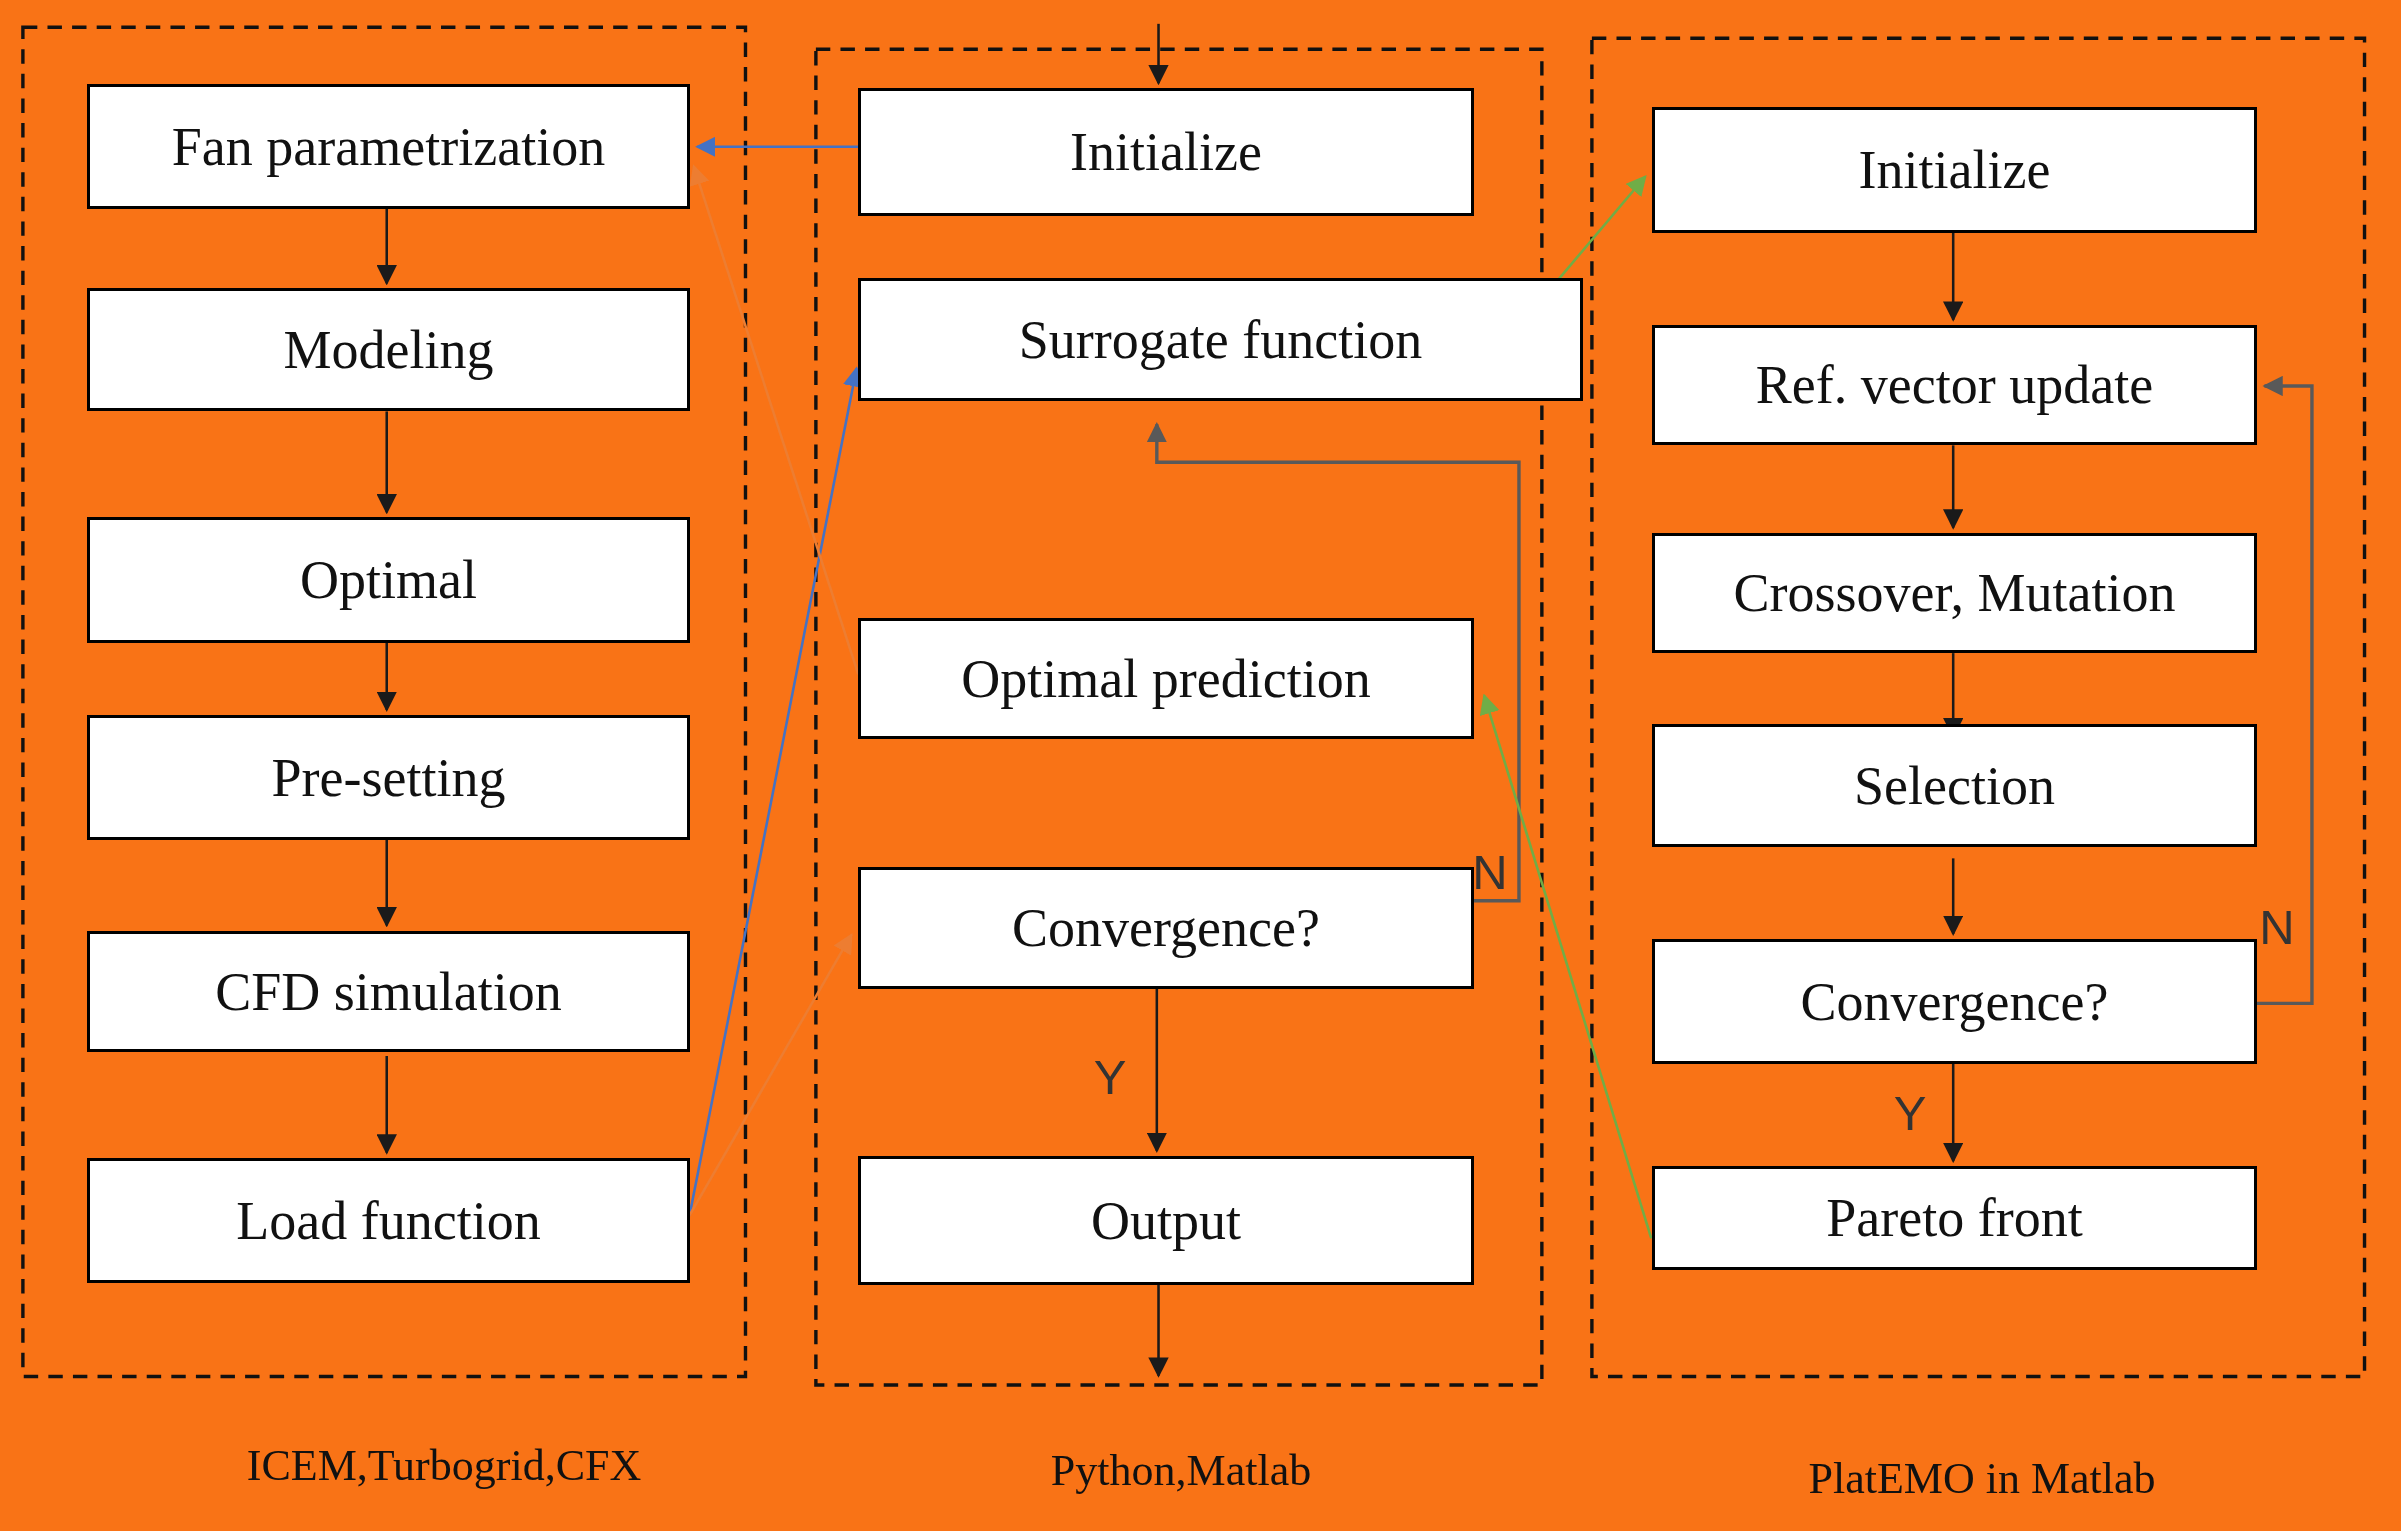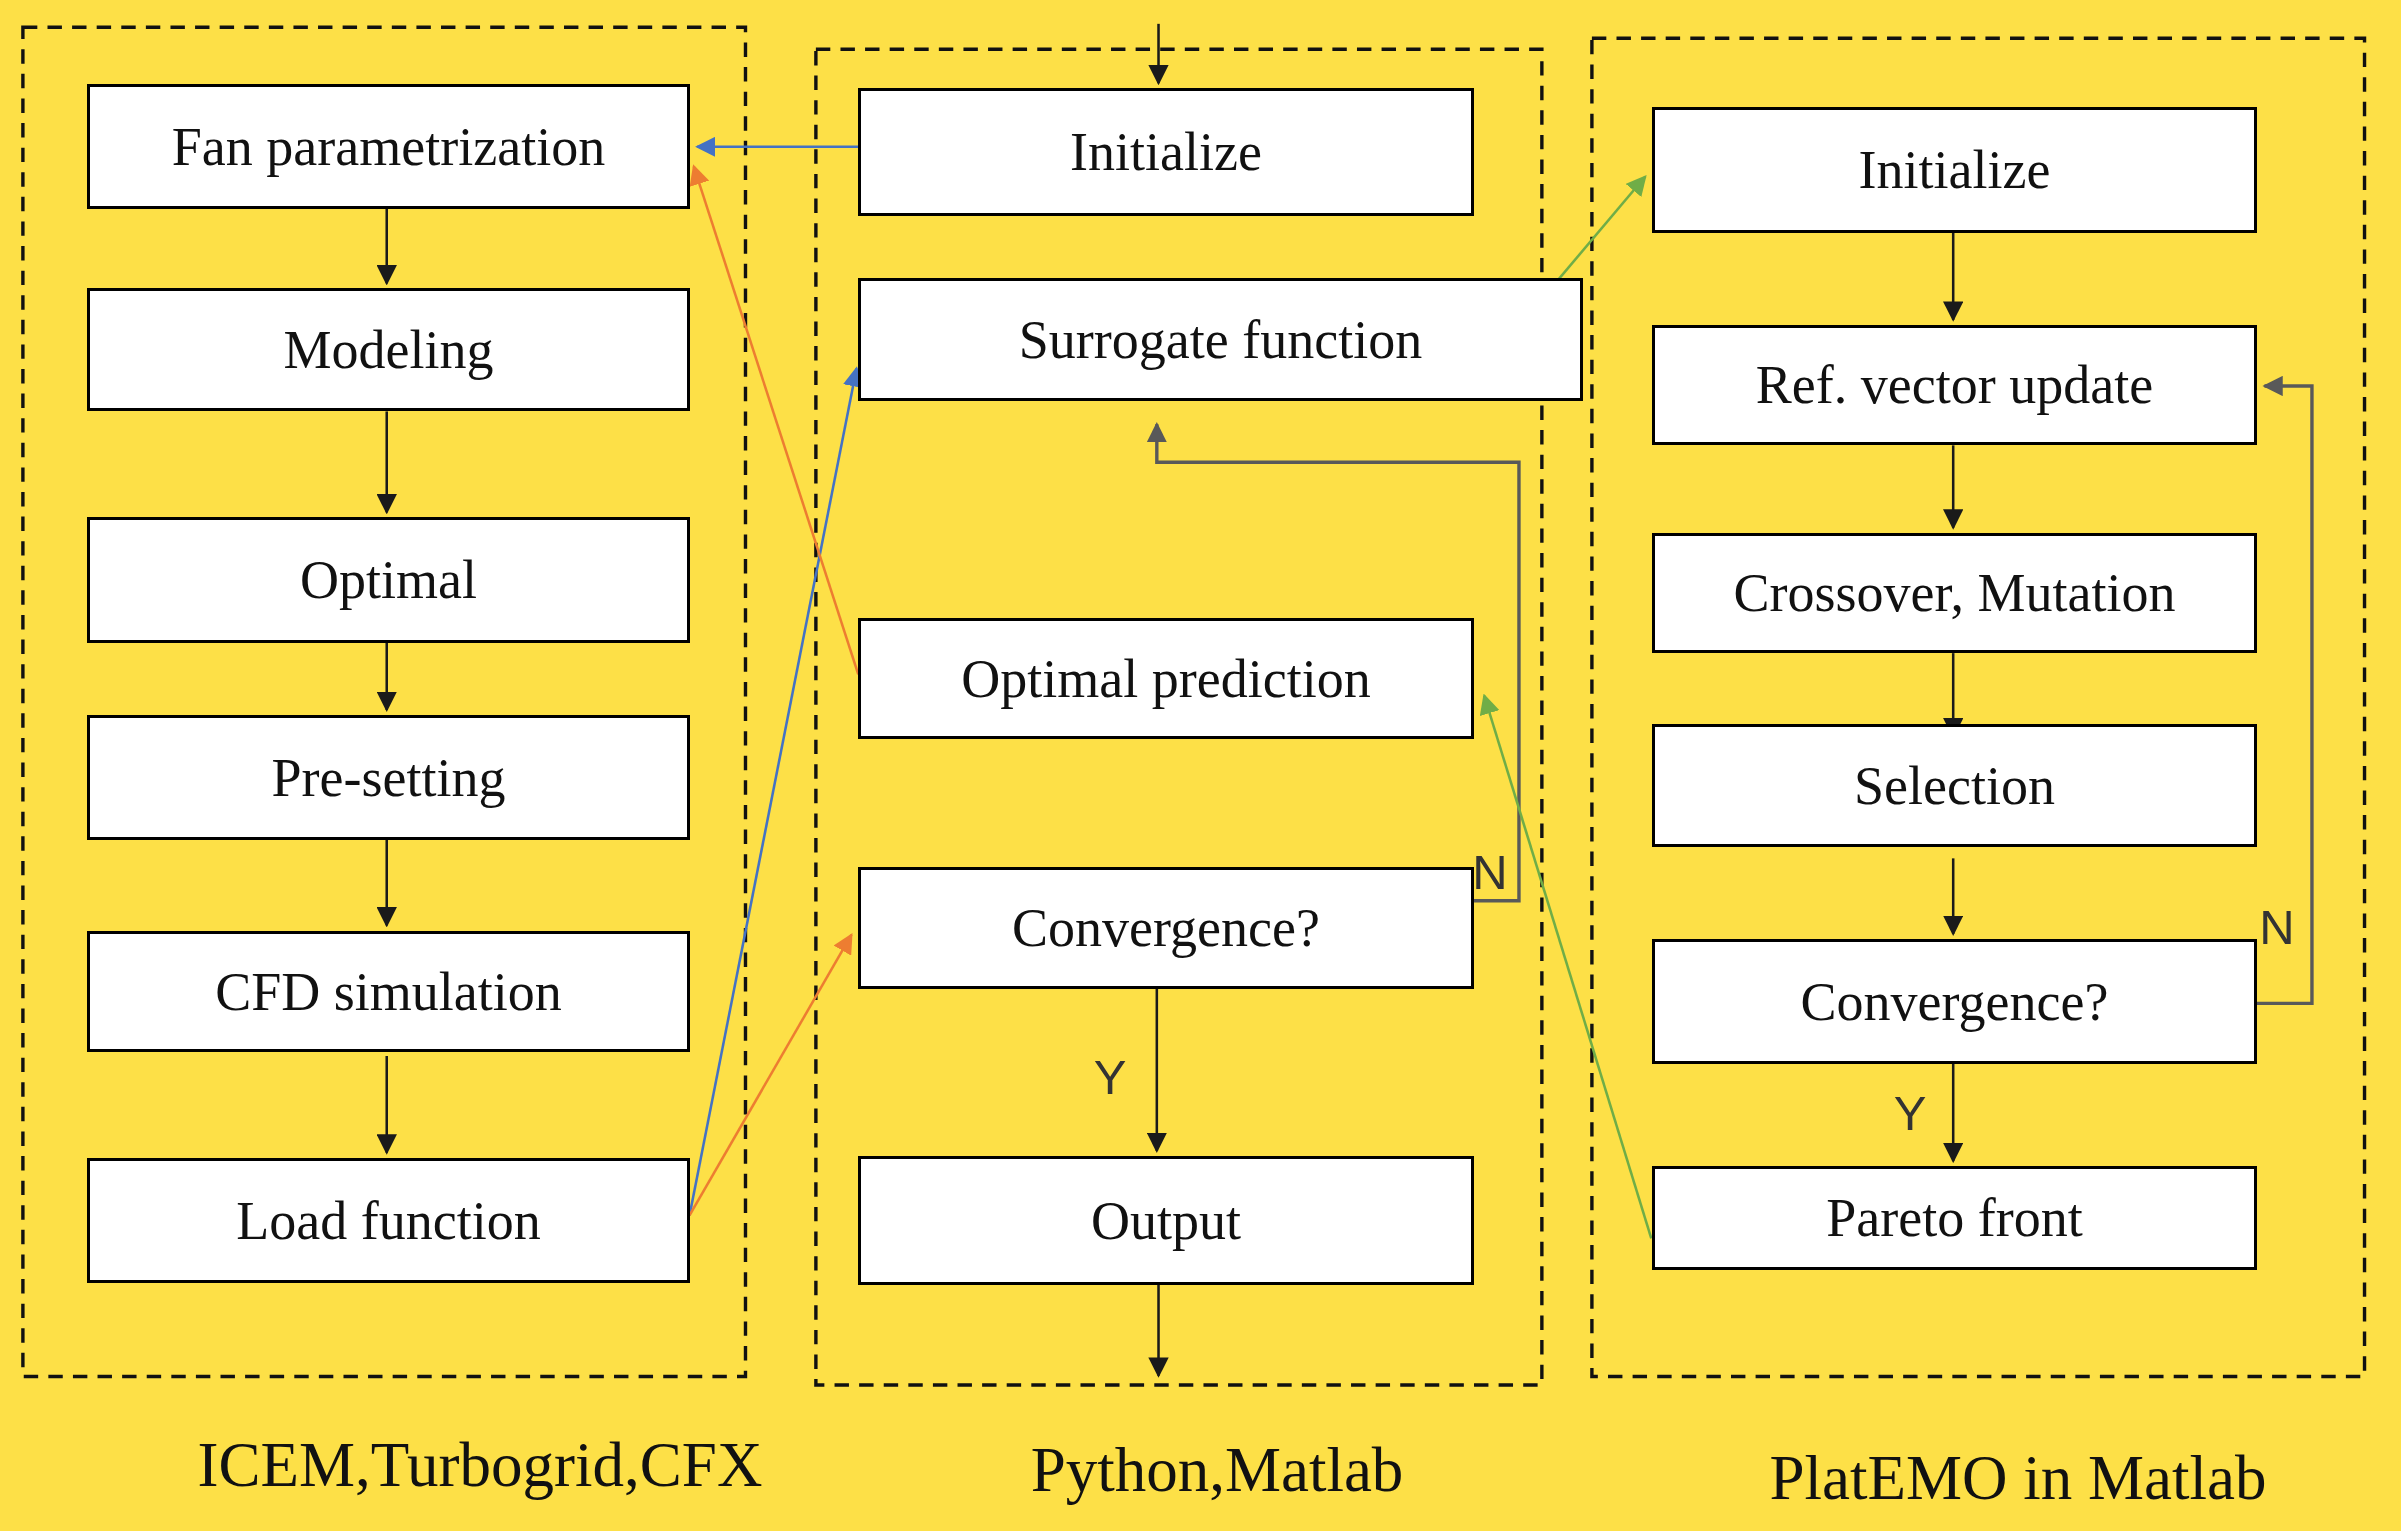--- a/index.html
+++ b/index.html
@@ -1,19 +1,19 @@
 <!DOCTYPE html>
 <html style="font-size:13.6px"><head>
 <meta charset="utf-8">
 <style>
   html,body{margin:0;padding:0;background:#ffffff;}
   .stage{
     position:relative;
     width:2401px;height:1531px;
-    background:#fde047;
+    background:#f97316;
     font-family:"Liberation Serif","DejaVu Serif",serif;
     overflow:hidden;
   }
   .wires{position:absolute;left:0;top:0;z-index:1;}
   .node{
     position:absolute;z-index:2;
     box-sizing:border-box;
     background:#ffffff;
     border:3.4px solid #000000;
     display:flex;align-items:center;justify-content:center;
@@ -21,21 +21,21 @@
   }
   .branch-label{
     position:absolute;z-index:3;
     transform:translate(-50%,-50%);
     font-family:"Liberation Sans","DejaVu Sans",sans-serif;
     font-size:49px;color:#333333;line-height:1;
   }
   .tool-label{
     position:absolute;z-index:3;
     transform:translate(-50%,-50%);
-    font-size:63px;color:#111111;white-space:nowrap;margin-left:36px;
+    font-size:44px;color:#111111;white-space:nowrap;
   }
 </style>
 </head>
 <body>
 
 <div class="stage">
 
   <svg class="wires" width="2401" height="1531" viewBox="0 0 2831 1805">
     <defs>
       <marker id="mBlack" viewBox="0 0 10 10" refX="9" refY="5" markerWidth="8" markerHeight="8" orient="auto-start-reverse">

